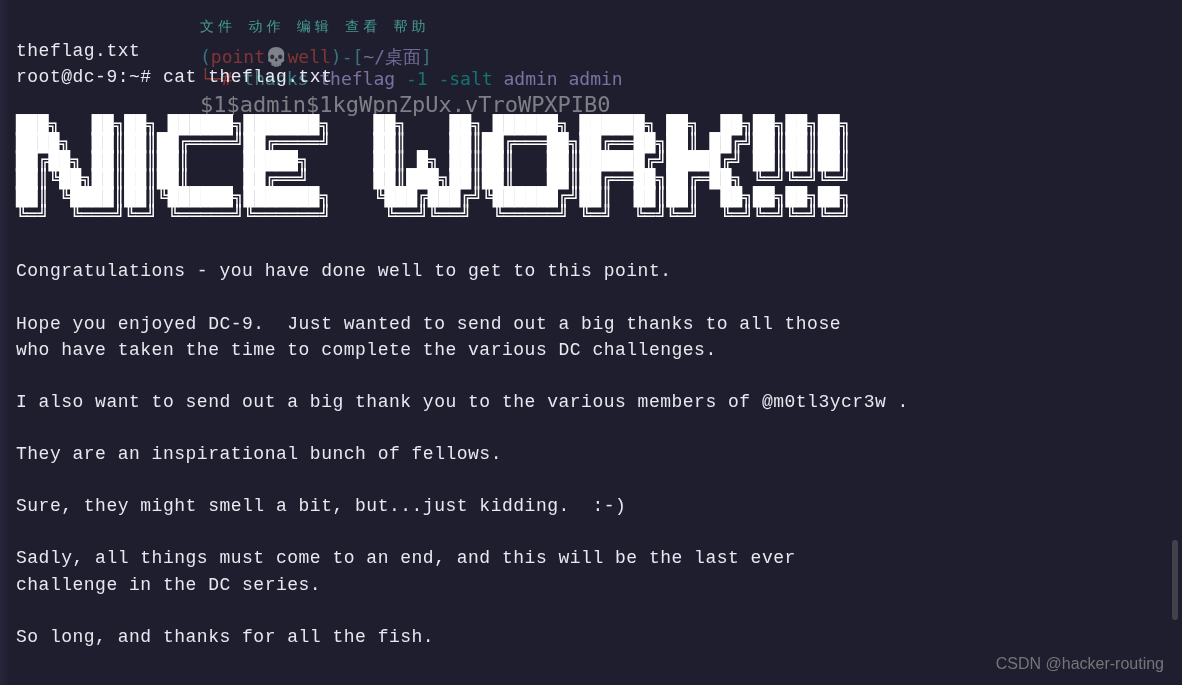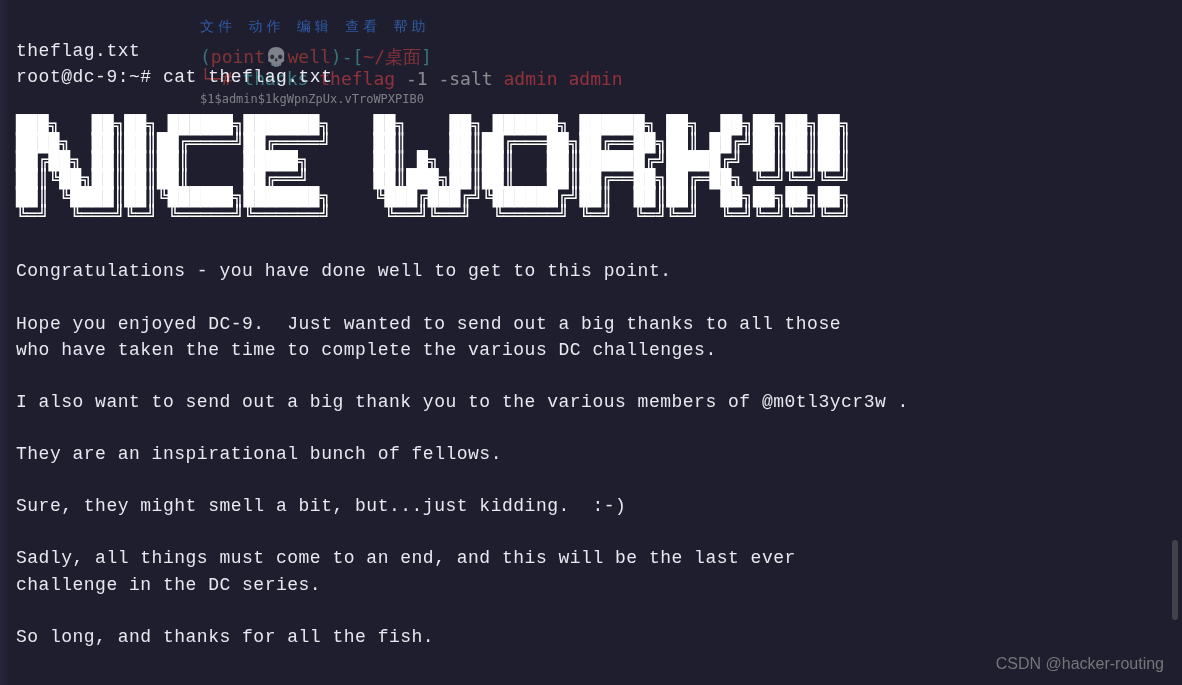--- a/index.html
+++ b/index.html
@@ -13,21 +13,21 @@
       background: #1e1e2e;
       font-family: 'Courier New', 'Consolas', monospace;
       color: #e8e8f0;
       overflow: hidden;
       position: relative;
     }
     .bg-menu {
       position: absolute;
       top: 18px;
       left: 200px;
-      color: #3b82f6;
+      color: #5eead4;
       font-size: 14px;
       letter-spacing: 4px;
       opacity: 0.6;
     }
     .bg-line1 {
       position: absolute;
       top: 45px;
       left: 200px;
       font-size: 18px;
       font-family: monospace;
@@ -38,29 +38,29 @@
       top: 68px;
       left: 200px;
       font-size: 18px;
       font-family: monospace;
       opacity: 0.55;
     }
     .bg-line3 {
       position: absolute;
       top: 92px;
       left: 200px;
-      font-size: 12px;
+      font-size: 22px;
       font-family: monospace;
       color: #ddd;
       opacity: 0.5;
     }
     .teal { color: #56c6c7; }
     .red { color: #e74c3c; }
-    .purple { color: #e5e5e5; }
-    .white { color: #ef4444; }
+    .purple { color: #14b8a6; }
+    .white { color: #c4b5fd; }
     .terminal {
       position: absolute;
       top: 12px;
       left: 16px;
       right: 10px;
       font-size: 18px;
       line-height: 1.45;
       white-space: pre;
       color: #e8e8f0;
       letter-spacing: 0.5px;

